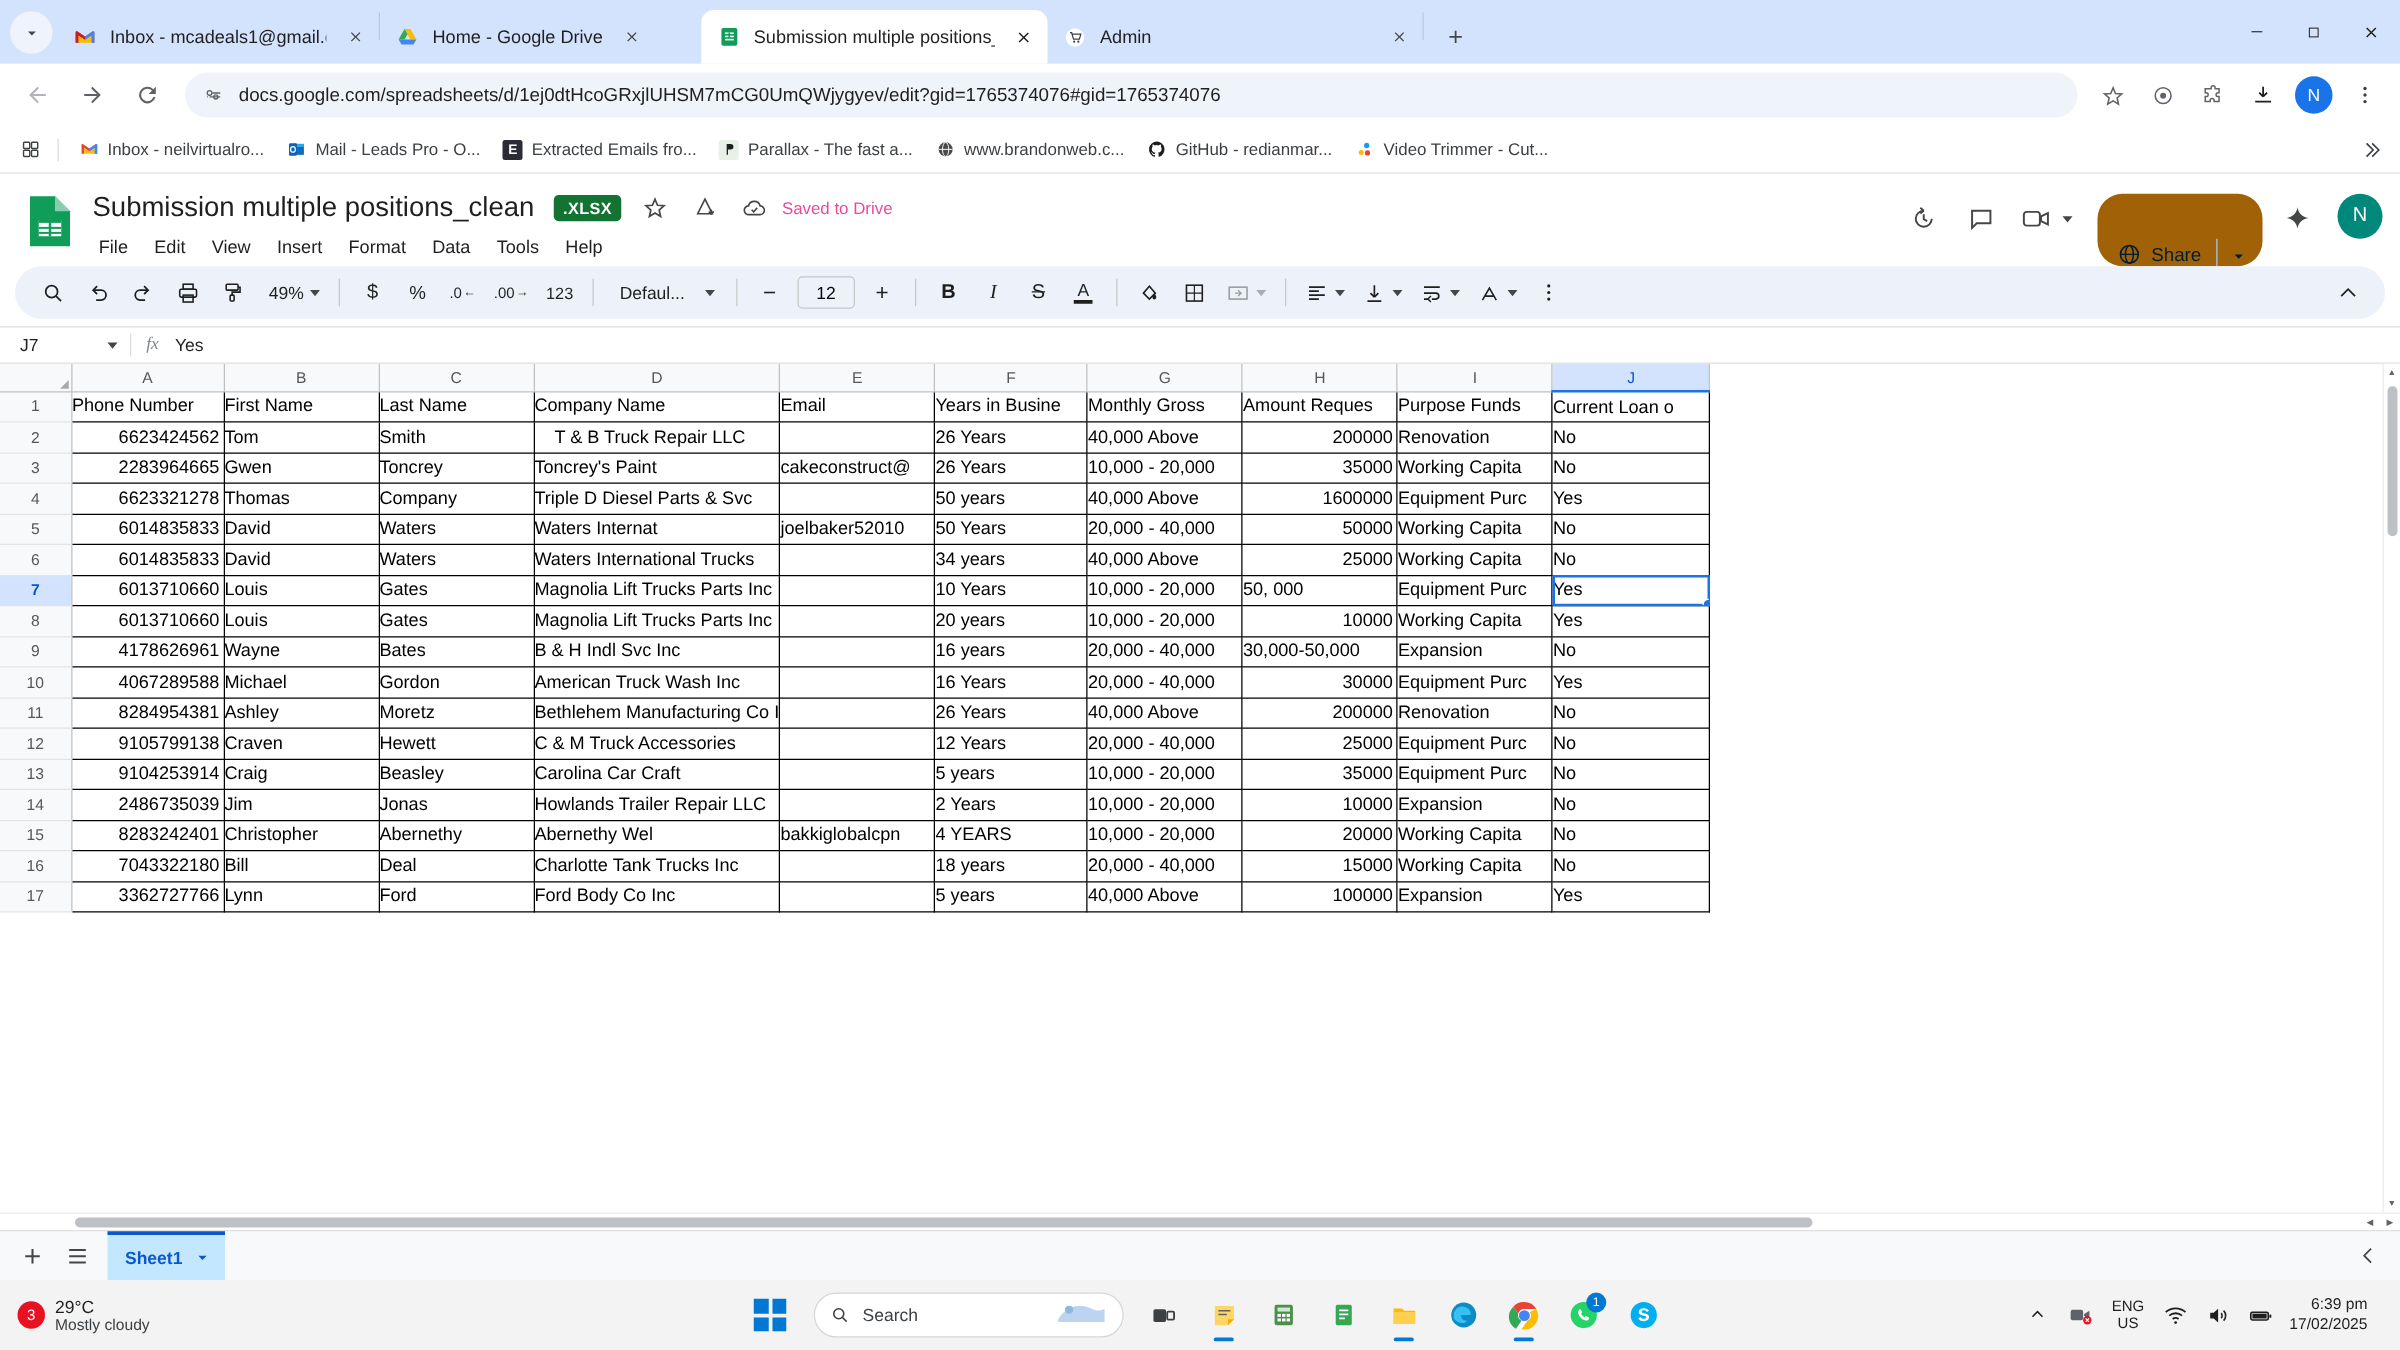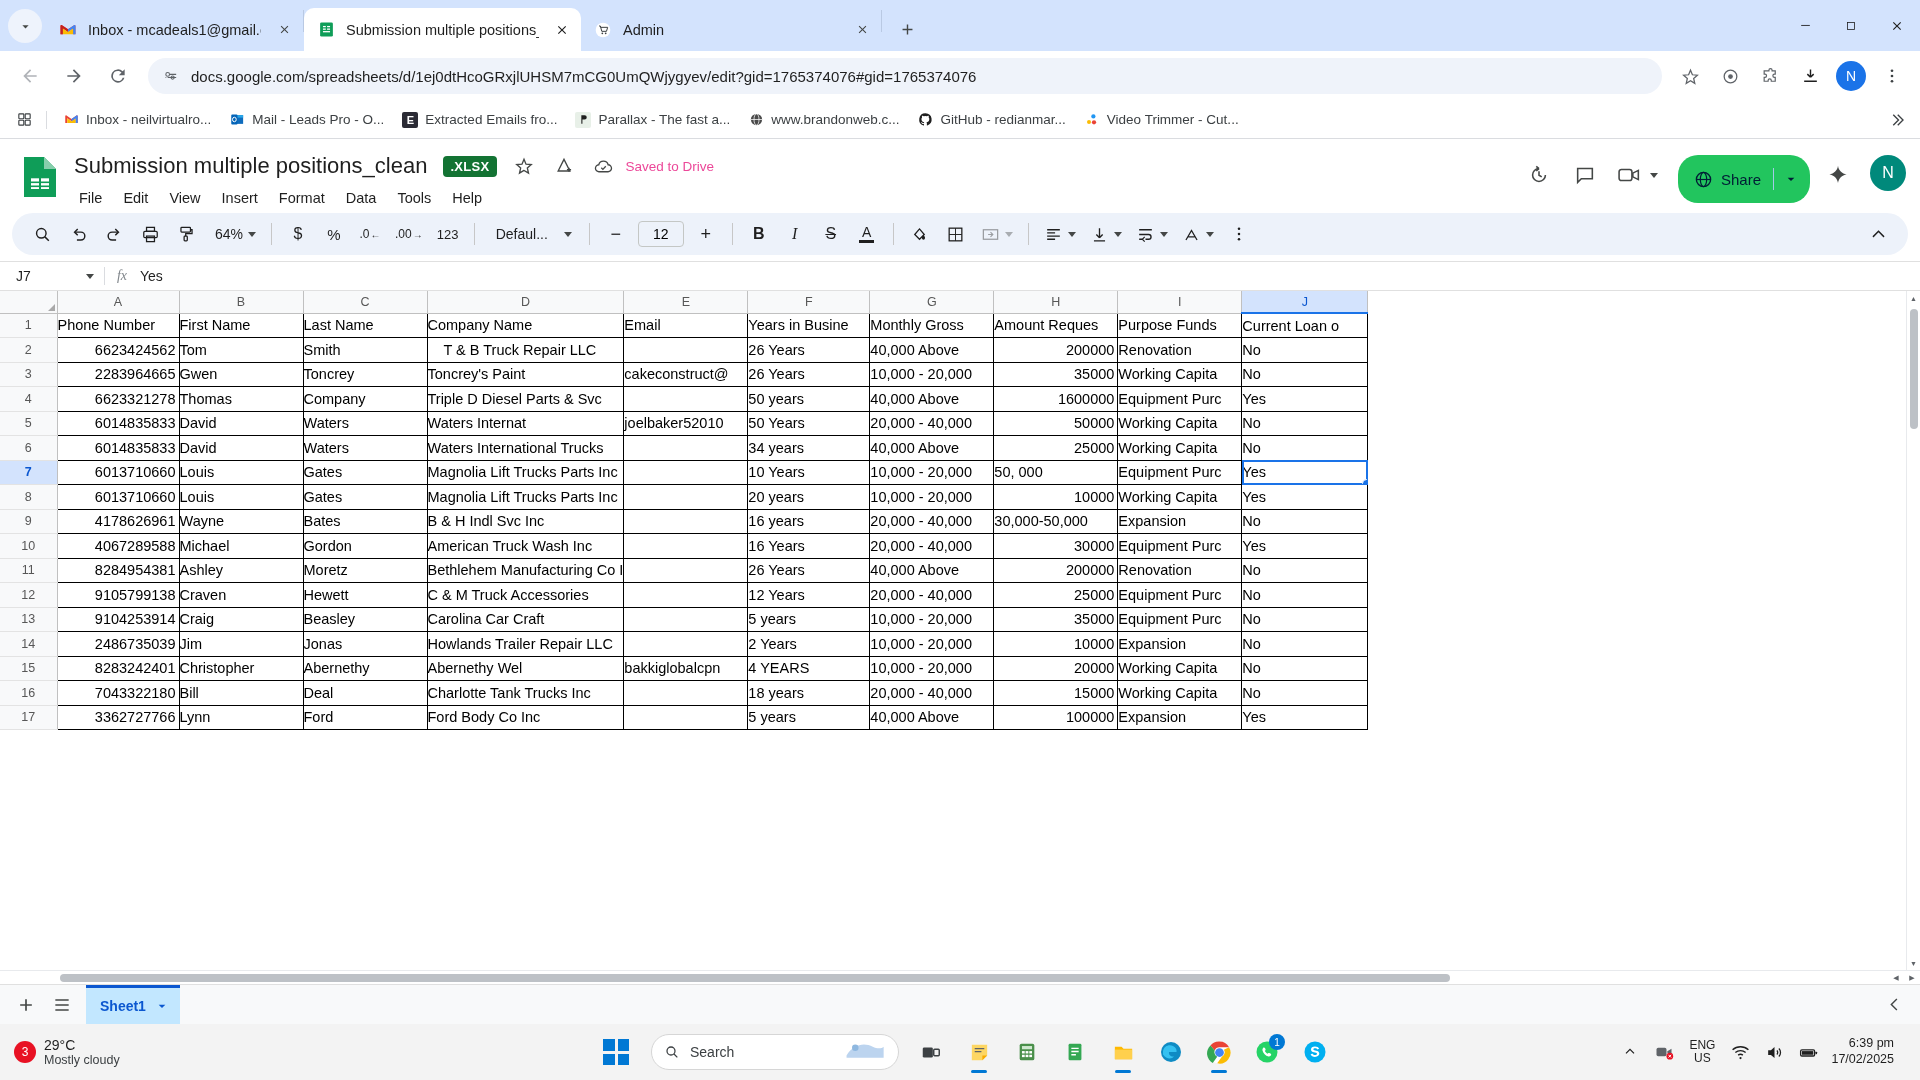--- a/index.html
+++ b/index.html
@@ -49,21 +49,21 @@
   .gs-titlerow { display:flex; align-items:center; height:34px; }
   .gs-title { font-size:22px; color:#1f1f1f; white-space:nowrap; }
   .xlsx-badge { background:#137333; color:#fff; font-size:13px; font-weight:bold; padding:3px 7px; border-radius:4px; margin-left:16px; letter-spacing:0.3px; }
   .hicon { width:26px; height:26px; margin-left:14px; display:flex; align-items:center; justify-content:center; }
   .savedtxt { font-size:13.5px; color:#ec4899; margin-left:9px; white-space:nowrap; }
   .gs-menurow { display:flex; align-items:center; height:26px; margin-top:2px; }
   .gs-menuitem { font-size:14.5px; color:#1f1f1f; padding:3px 9px; border-radius:4px; margin-right:3px; }
   .gs-menuitem:first-child { margin-left:-4px; }
   .gs-headerright { display:flex; align-items:flex-start; padding-top:6px; }
   .hdr-ic { width:40px; height:40px; border-radius:50%; display:flex; align-items:center; justify-content:center; margin:0 3px; }
-  .share-btn { display:flex; align-items:center; background:#22c55e; border-radius:20px; height:48px; padding:0 6px 0 16px; margin-left:10px; }
+  .share-btn { display:flex; align-items:flex-end; background:#a16207; border-radius:20px; height:58px; padding:0 6px 0 16px; margin-left:10px; }
   .share-btn .slabel { font-size:15px; color:#001d35; margin:0 8px 0 8px; }
   .gemini-ic { width:40px; height:40px; display:flex; align-items:center; justify-content:center; margin-left:8px; }
   .acct-avatar { width:36px; height:36px; border-radius:50%; background:#00897b; color:#fff; display:flex; align-items:center; justify-content:center; font-size:16px; margin-left:12px; }
 
   .gs-toolbar { height:42px; margin:2px 12px 0 12px; background:#edf2fa; border-radius:22px; display:flex; align-items:center; padding:0 12px; flex:0 0 42px; }
   .tb { height:30px; min-width:30px; border-radius:5px; display:flex; align-items:center; justify-content:center; padding:0 4px; margin:0 3px; font-size:14px; color:#1f1f1f; }
   .tb-sep { width:1px; height:22px; background:#c7c7c7; margin:0 8px; }
   .tb-zoom { padding:0 4px 0 8px; font-size:14px; }
   .tb-font { width:92px; justify-content:space-between; padding:0 6px 0 10px; font-size:14px; }
   .tb-fsize { display:flex; align-items:center; }
@@ -150,20 +150,35 @@
       </span>
       <span class="tablabel">Inbox - mcadeals1@gmail.com</span>
       <span class="tabclose">
         <svg viewBox="0 0 24 24" width="13" height="13">
             <path d="M19 6.4L17.6 5 12 10.6 6.4 5 5 6.4 10.6 12 5 17.6 6.4 19 12 13.4 17.6 19 19 17.6 13.4 12z" fill="#444746"></path>
           </svg>
       </span>
     </div>
     <div class="tabsep"></div>
 
+    <div class="tab inactive" style="width:257px;">
+      <span class="favicon">
+        <svg viewBox="0 0 24 24" width="18" height="18">
+            <path d="M8.8 3h6.4l6.3 11h-6.4z" fill="#fbbc04"></path>
+            <path d="M2.5 14L8.8 3l3.2 5.5L8.8 14z" fill="#34a853"></path>
+            <path d="M2.5 14h19l-3.2 5.5H5.7z" fill="#4285f4"></path>
+          </svg>
+      </span>
+      <span class="tablabel">Home - Google Drive</span>
+      <span class="tabclose">
+        <svg viewBox="0 0 24 24" width="13" height="13">
+            <path d="M19 6.4L17.6 5 12 10.6 6.4 5 5 6.4 10.6 12 5 17.6 6.4 19 12 13.4 17.6 19 19 17.6 13.4 12z" fill="#444746"></path>
+          </svg>
+      </span>
+    </div>
 
     <div class="tab active" style="width:277px;">
       <span class="favicon">
         <svg viewBox="0 0 24 24" width="17" height="17">
             <rect x="3" y="2" width="18" height="20" rx="2" fill="#0f9d58"></rect>
             <rect x="7" y="7" width="10" height="1.8" fill="#fff"></rect>
             <rect x="7" y="10.6" width="10" height="1.8" fill="#fff"></rect>
             <rect x="11" y="7" width="1.8" height="9" fill="#0f9d58"></rect>
             <rect x="7" y="14.2" width="10" height="1.8" fill="#fff"></rect>
           </svg>
@@ -480,21 +495,21 @@
           </svg>
       </div>
       <div class="tb">
         <svg viewBox="0 0 24 24" width="19" height="19">
             <rect x="5" y="3" width="12" height="6" rx="1" fill="none" stroke="#1f1f1f" stroke-width="1.6"></rect>
             <path d="M17 6h2v5h-8v3" fill="none" stroke="#1f1f1f" stroke-width="1.6"></path>
             <rect x="9" y="14" width="4" height="6" rx="1" fill="none" stroke="#1f1f1f" stroke-width="1.6"></rect>
           </svg>
       </div>
       <div class="tb tb-zoom">
-        <span>64%</span>
+        <span>49%</span>
         <span class="caretdown"></span>
       </div>
       <div class="tb-sep"></div>
       <div class="tb" style="font-size:16px;">$</div>
       <div class="tb" style="font-size:15px;">%</div>
       <div class="tb" style="font-size:12px;">
         <span>.0</span>
         <span style="font-size:10px;margin-left:1px;">←</span>
       </div>
       <div class="tb" style="font-size:12px;">

